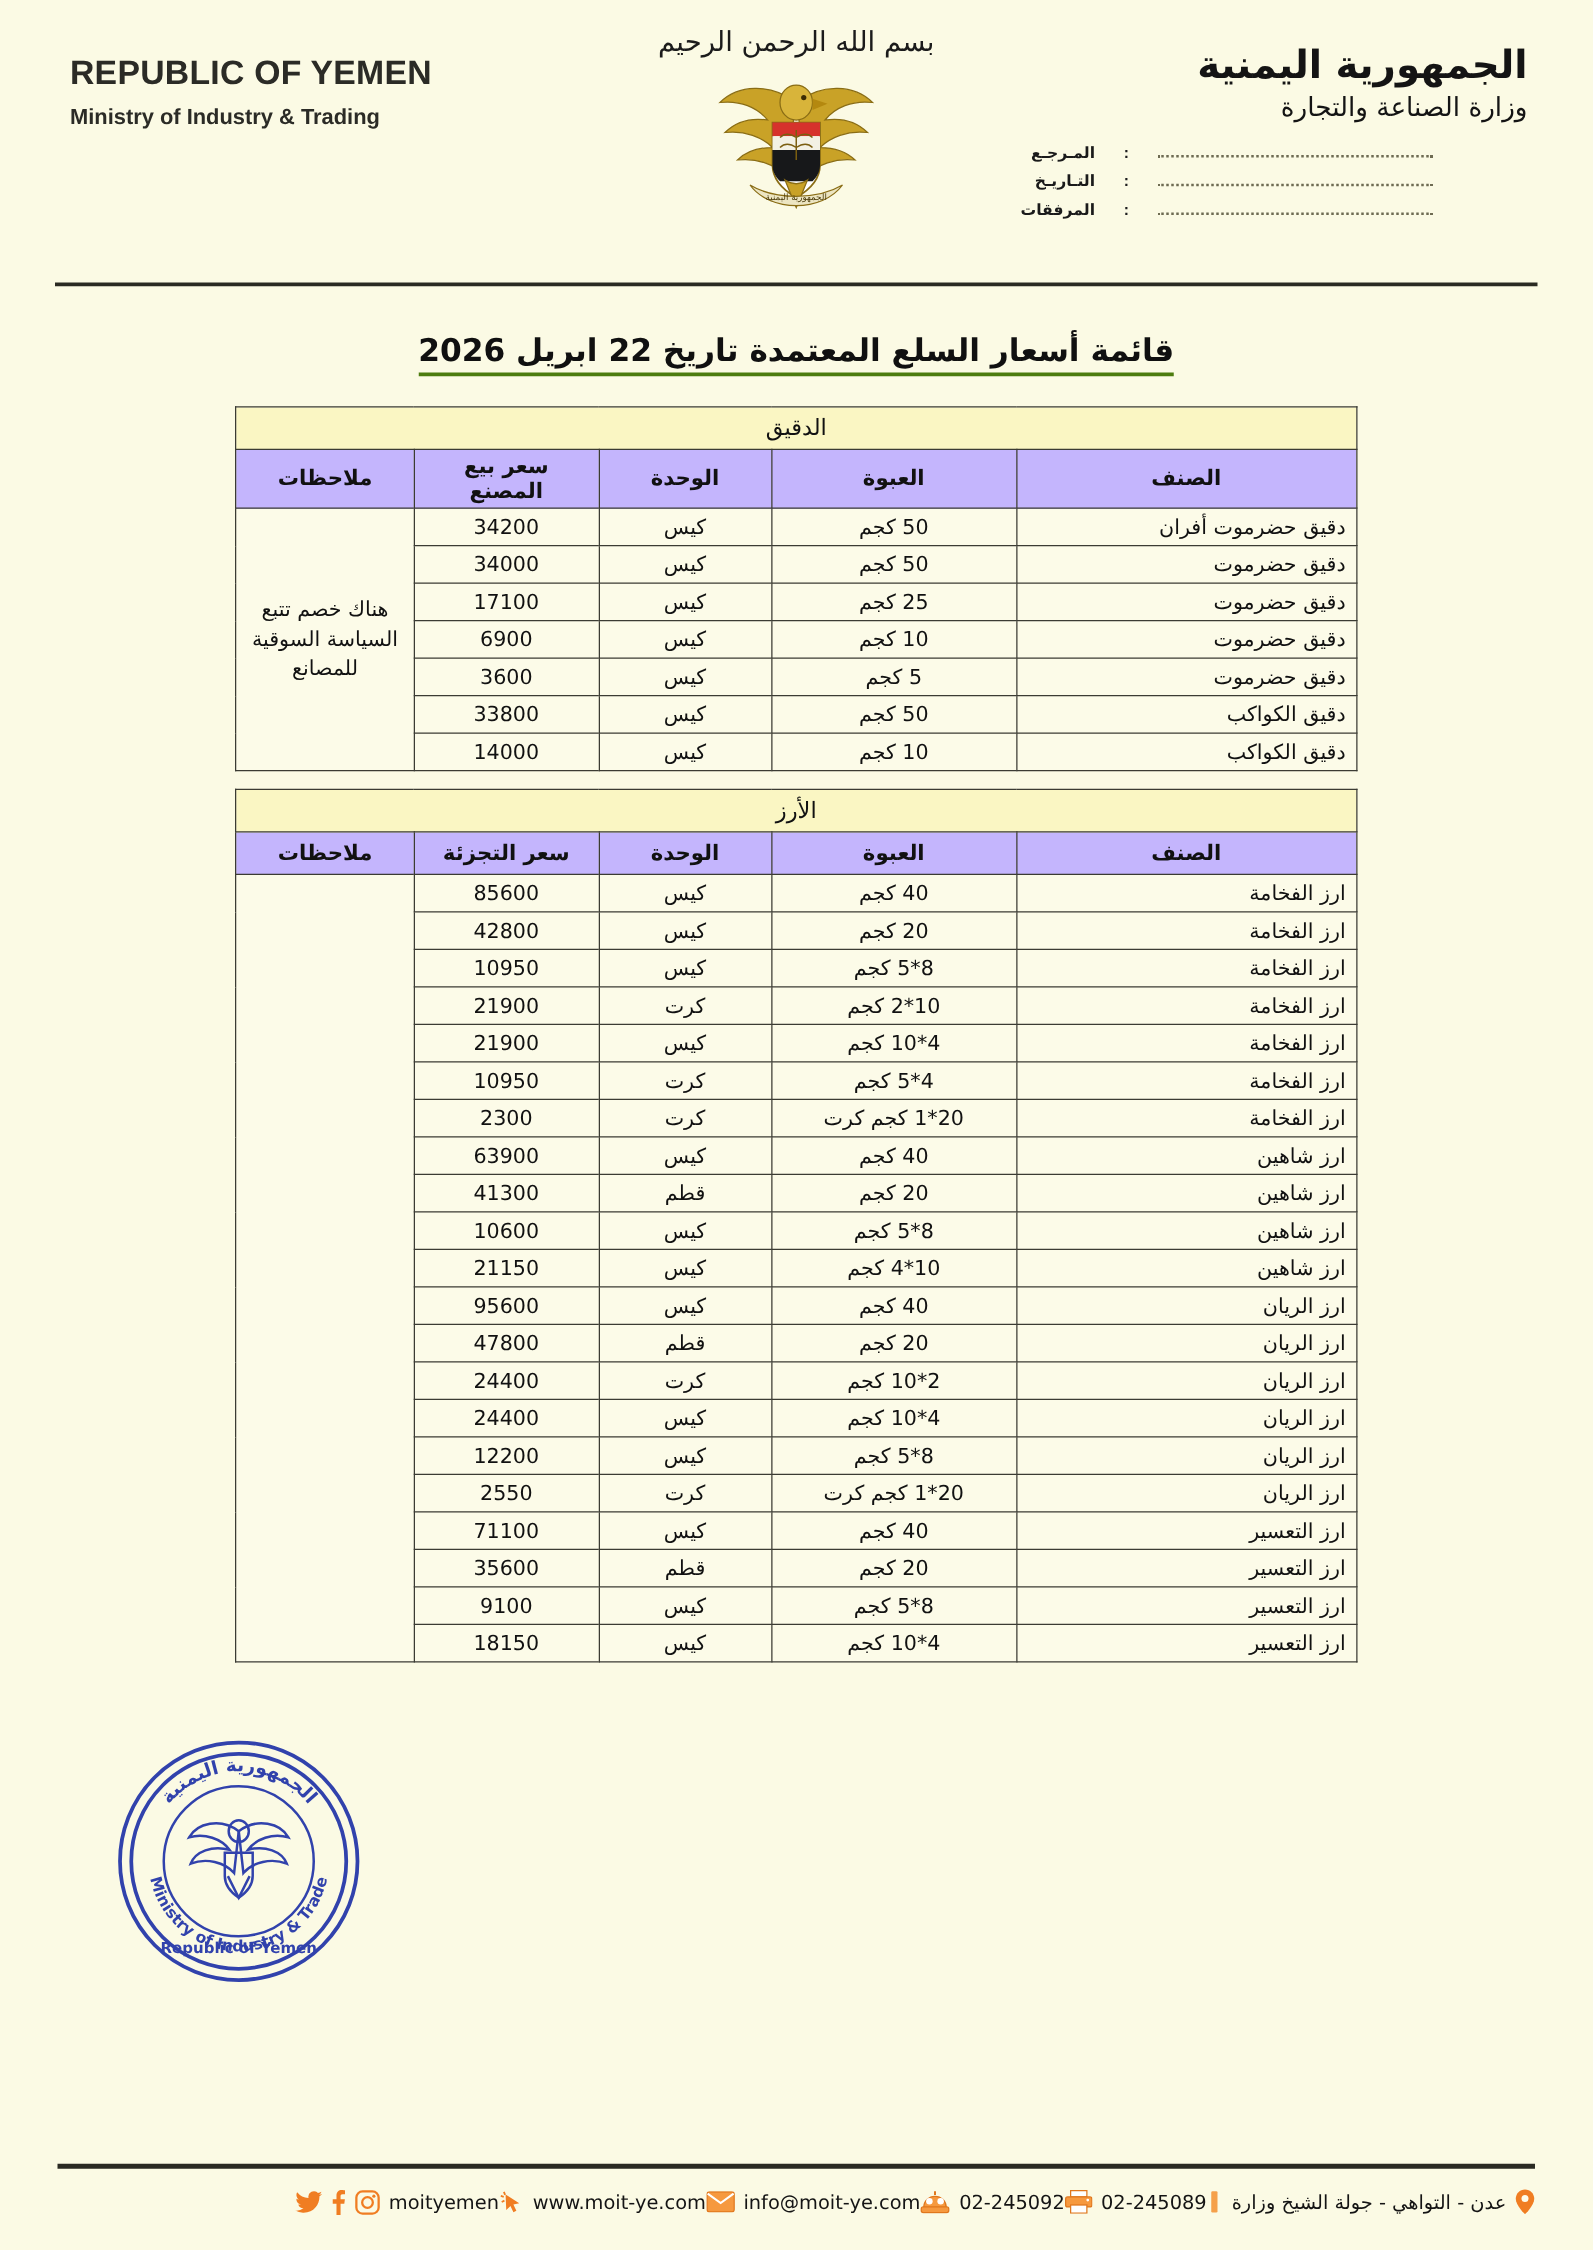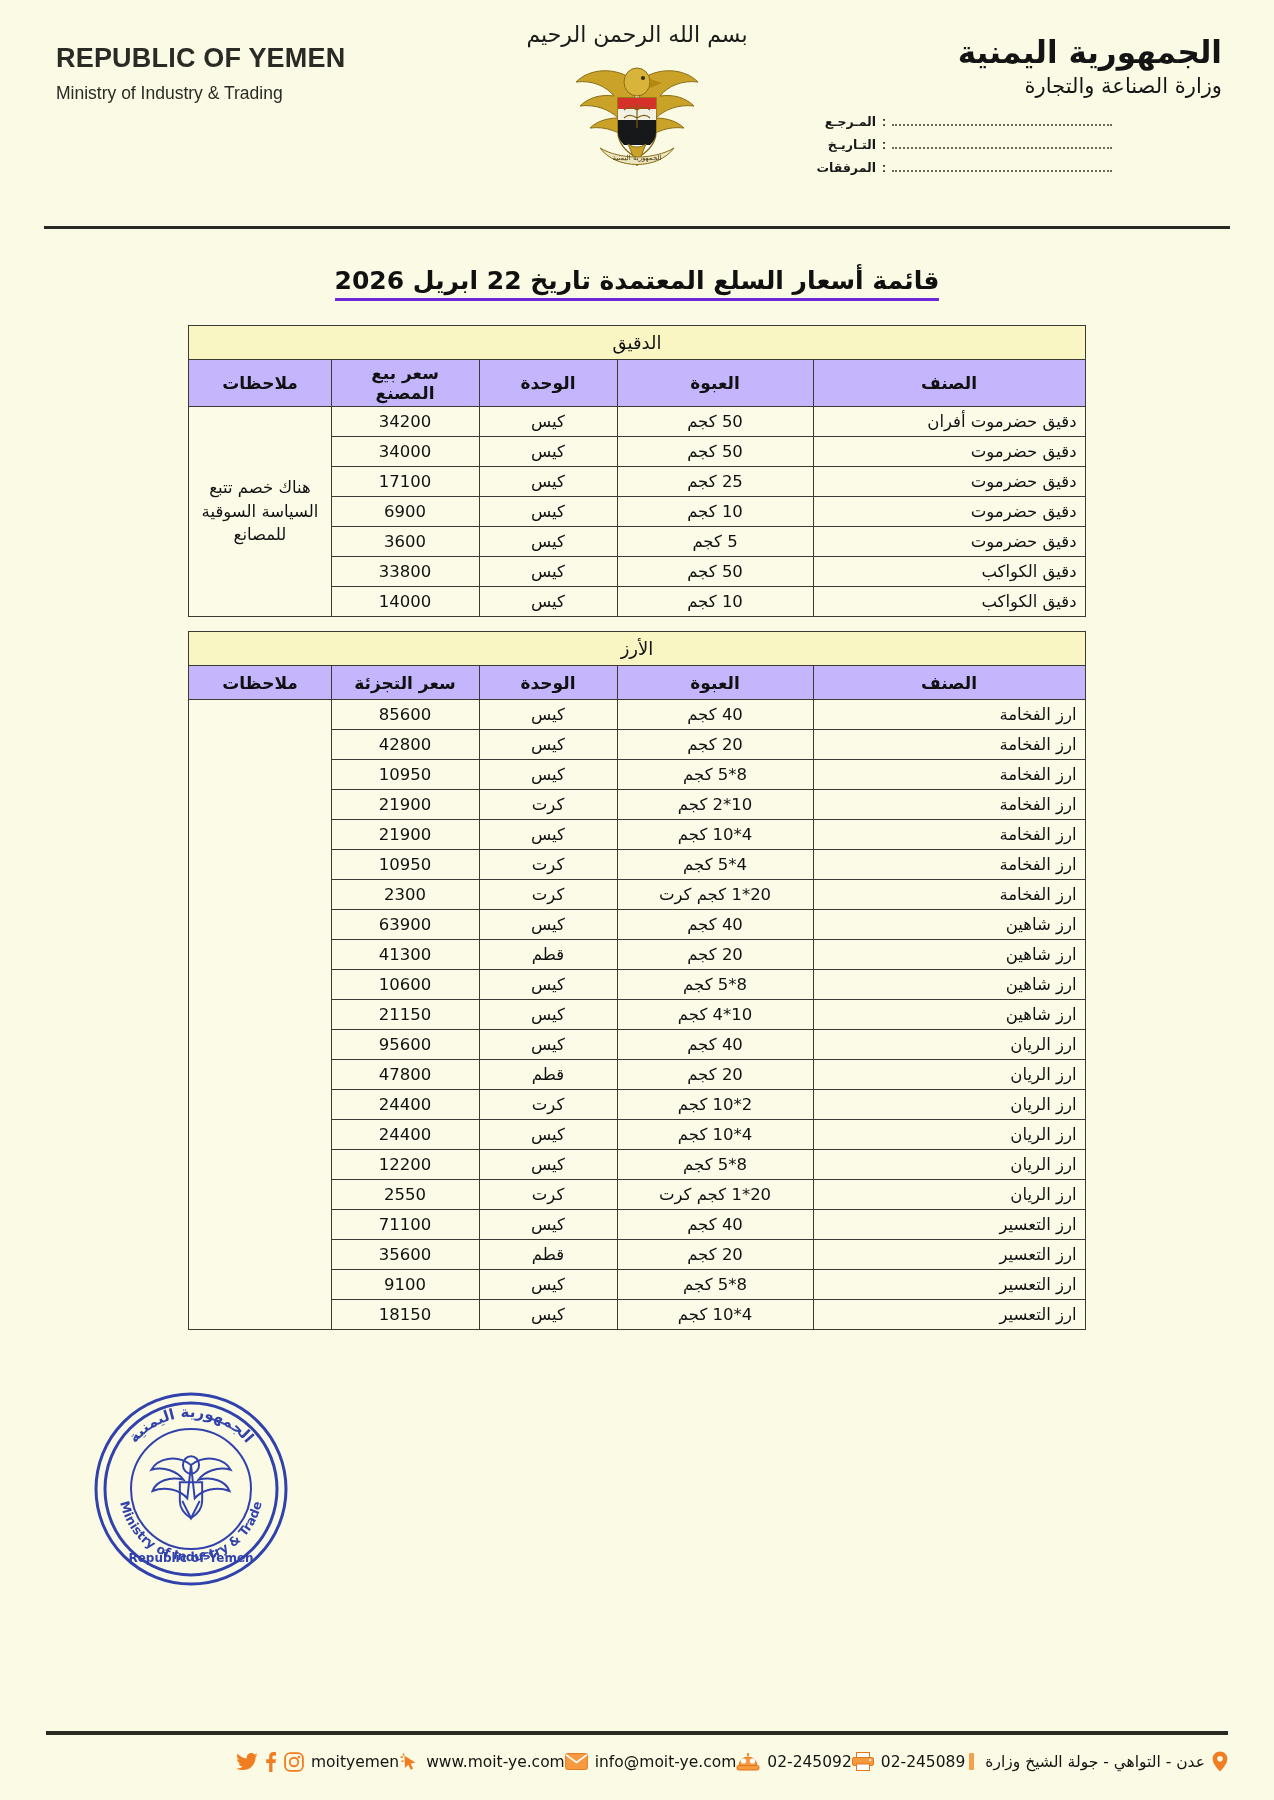--- a/index.html
+++ b/index.html
@@ -21,21 +21,21 @@
   }
   .hdr-left {
     position:absolute; left:56px; top:44px;
     text-align:left;
   }
   .hdr-left .l1 {
     font-size:27px; font-weight:bold; letter-spacing:.2px;
     color:#2b2b26; line-height:1.1;
   }
   .hdr-left .l2 {
-    font-size:17.5px; font-weight:normal; margin-top:9px;
+    font-size:17.5px; font-weight:bold; margin-top:9px;
     color:#2b2b26;
   }
 
   .hdr-emblem {
     position:absolute; left:50%; transform:translateX(-50%);
     top:24px; width:230px; text-align:center;
   }
   .basmala {
     font-family:"DejaVu Sans", sans-serif;
     font-size:22px; color:#1b1b1b; line-height:1;
@@ -53,21 +53,21 @@
     font-size:31px; color:#141414; line-height:1.18;
     font-weight:600;
   }
   .hdr-right .ar2 {
     font-family:"DejaVu Sans", sans-serif;
     font-size:21px; color:#141414; line-height:1.3; margin-top:2px;
   }
   .ref-lines { margin-top:14px; }
   .ref-row {
     display:flex; flex-direction:row-reverse; align-items:baseline;
-    justify-content:flex-start; gap:6px; margin-bottom:8px;
+    justify-content:flex-start; gap:23px; margin-bottom:8px;
     direction:rtl;
   }
   .ref-label {
     font-family:"DejaVu Sans", sans-serif;
     font-size:12.5px; font-weight:bold; color:#1a1a1a;
     letter-spacing:1.5px; white-space:nowrap; min-width:74px;
     text-align:right;
   }
   .ref-colon { font-size:12.5px; font-weight:bold; }
   .ref-dots {
@@ -82,21 +82,21 @@
 
   
   .doc-title {
     text-align:center;
     margin-top:34px;
     direction:rtl;
   }
   .doc-title span {
     font-family:"DejaVu Sans", sans-serif;
     font-size:25px; font-weight:bold; color:#101010;
-    border-bottom:3px solid #6d28d9;
+    border-bottom:3px solid #4d7c0f;
     padding-bottom:3px;
   }
 
   
   .tables-area { padding:0 0 0 0; margin-top:30px; }
   table.pricetbl {
     border-collapse:collapse;
     direction:rtl;
     margin:0 auto;
     width:866px;

